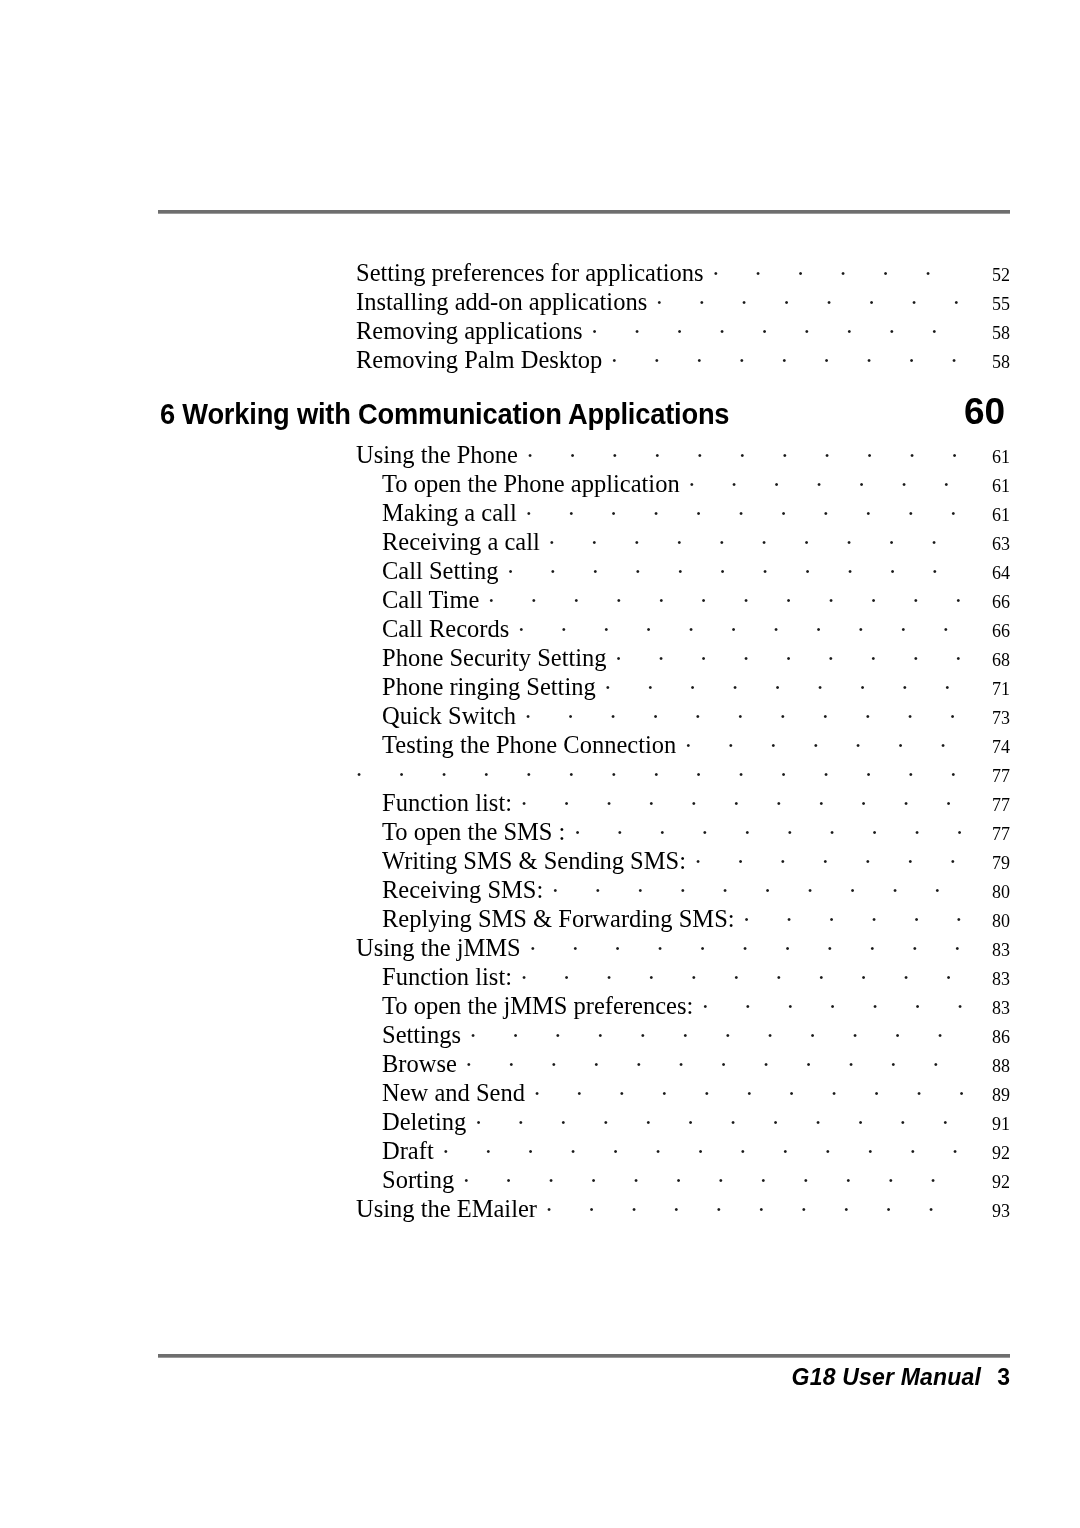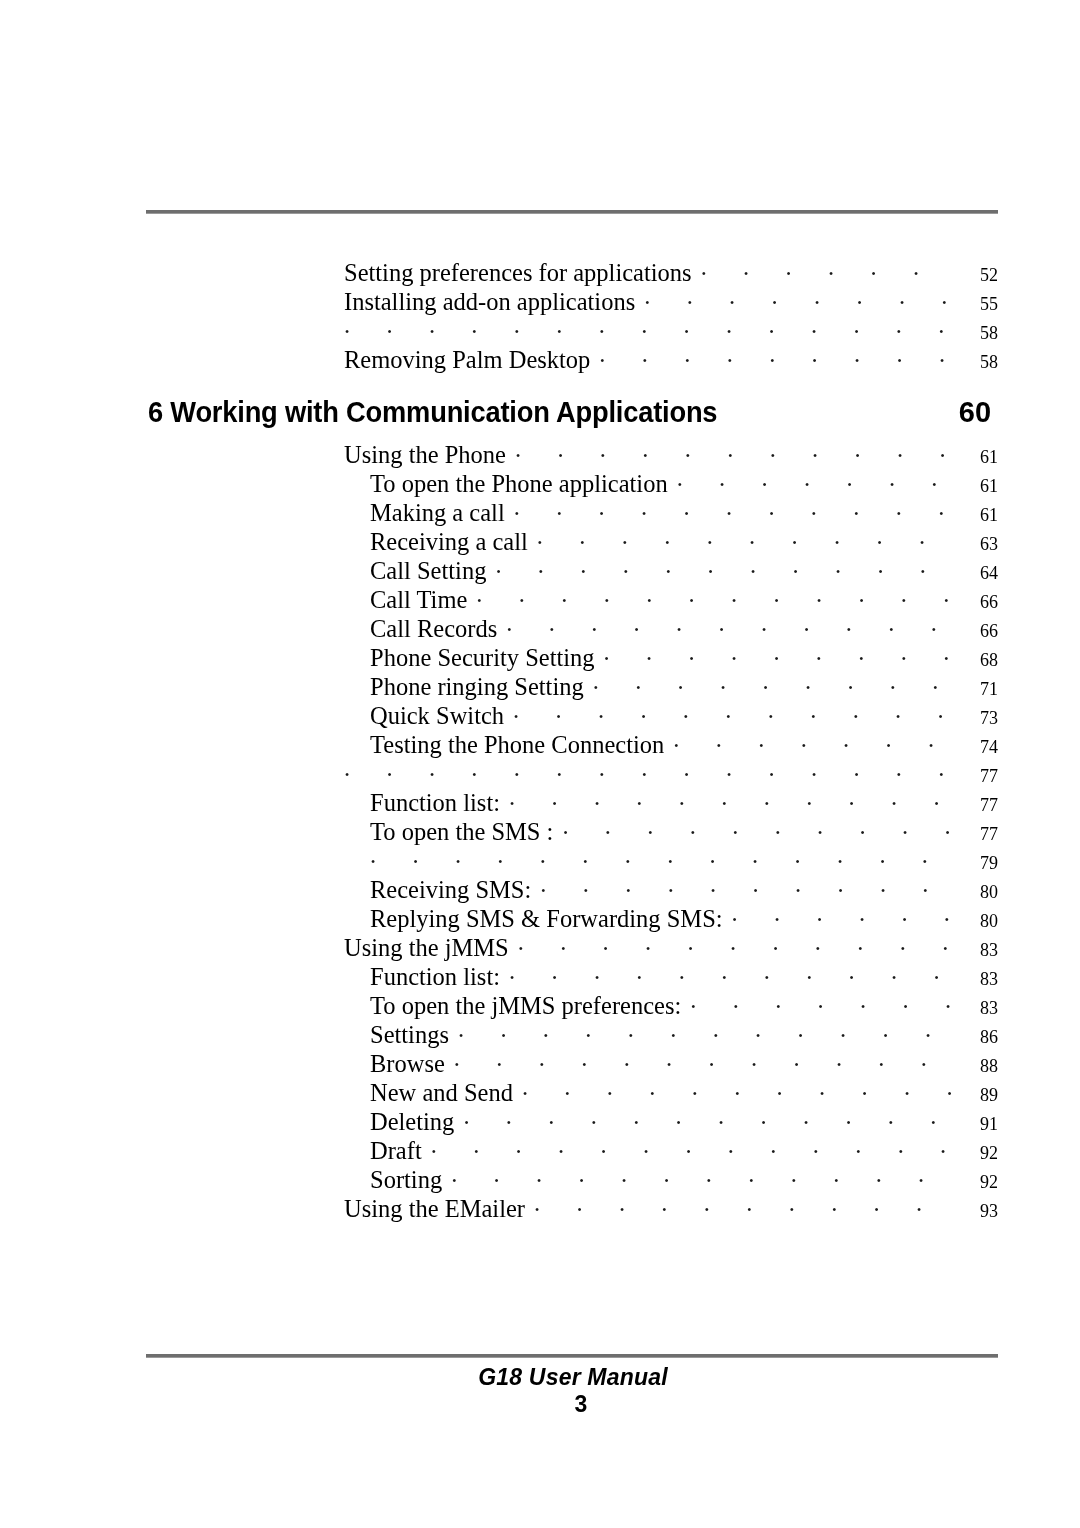--- a/index.html
+++ b/index.html
@@ -11,21 +11,21 @@
     width: 1080px;
     height: 1528px;
     position: relative;
     font-family: "Liberation Serif", "DejaVu Serif", serif;
     color: #000000;
     overflow: hidden;
   }
 
   .page {
     position: absolute;
-    left: 0; top: 0;
+    left: 12px; top: 0;
     width: 1040px;
     height: 1528px;
   }
 
   
   .rule {
     position: absolute;
     left: 146px;
     width: 852px;
     height: 3px;
@@ -101,38 +101,37 @@
     font-size: 29px;
     line-height: 44px;
     letter-spacing: -0.2px;
     transform: scaleX(0.94);
     transform-origin: left center;
     white-space: nowrap;
   }
   .chapter .ch-page {
     flex: 0 0 auto;
     width: 46px;
-    text-align: center;
+    text-align: left;
     font-family: "Liberation Sans Narrow", "Liberation Sans", "DejaVu Sans", sans-serif;
     font-weight: bold;
-    font-size: 29px;
+    font-size: 37px;
     line-height: 44px;
   }
 
   
   .footer {
     position: absolute;
     left: 148px;
     top: 1364px;
     width: 850px;
     display: flex;
     justify-content: flex-end;
-    align-items: center;
+    align-items: flex-end;
     font-family: "Liberation Sans", "DejaVu Sans", sans-serif;
-    flex-direction: column;
   }
   .footer .manual {
     font-style: italic;
     font-weight: bold;
     font-size: 23px;
     letter-spacing: 0.2px;
   }
   .footer .fpage {
     font-weight: bold;
     font-size: 23px;
@@ -152,20 +151,21 @@
           <span class="label">Setting preferences for applications</span>
           <span class="leader"></span>
           <span class="pageno">52</span>
         </div>
         <div class="toc-entry lvl1">
           <span class="label">Installing add-on applications</span>
           <span class="leader"></span>
           <span class="pageno">55</span>
         </div>
         <div class="toc-entry lvl1">
+          <span class="label">Removing applications</span>
           <span class="leader"></span>
           <span class="pageno">58</span>
         </div>
         <div class="toc-entry lvl1">
           <span class="label">Removing Palm Desktop</span>
           <span class="leader"></span>
           <span class="pageno">58</span>
         </div>
       </div>
     <div class="gap-before-chapter"></div>
@@ -237,20 +237,21 @@
           <span class="label">Function list:</span>
           <span class="leader"></span>
           <span class="pageno">77</span>
         </div>
         <div class="toc-entry lvl2">
           <span class="label">To open the SMS :</span>
           <span class="leader"></span>
           <span class="pageno">77</span>
         </div>
         <div class="toc-entry lvl2">
+          <span class="label">Writing SMS &amp; Sending SMS:</span>
           <span class="leader"></span>
           <span class="pageno">79</span>
         </div>
         <div class="toc-entry lvl2">
           <span class="label">Receiving SMS:</span>
           <span class="leader"></span>
           <span class="pageno">80</span>
         </div>
         <div class="toc-entry lvl2">
           <span class="label">Replying SMS &amp; Forwarding SMS:</span>

